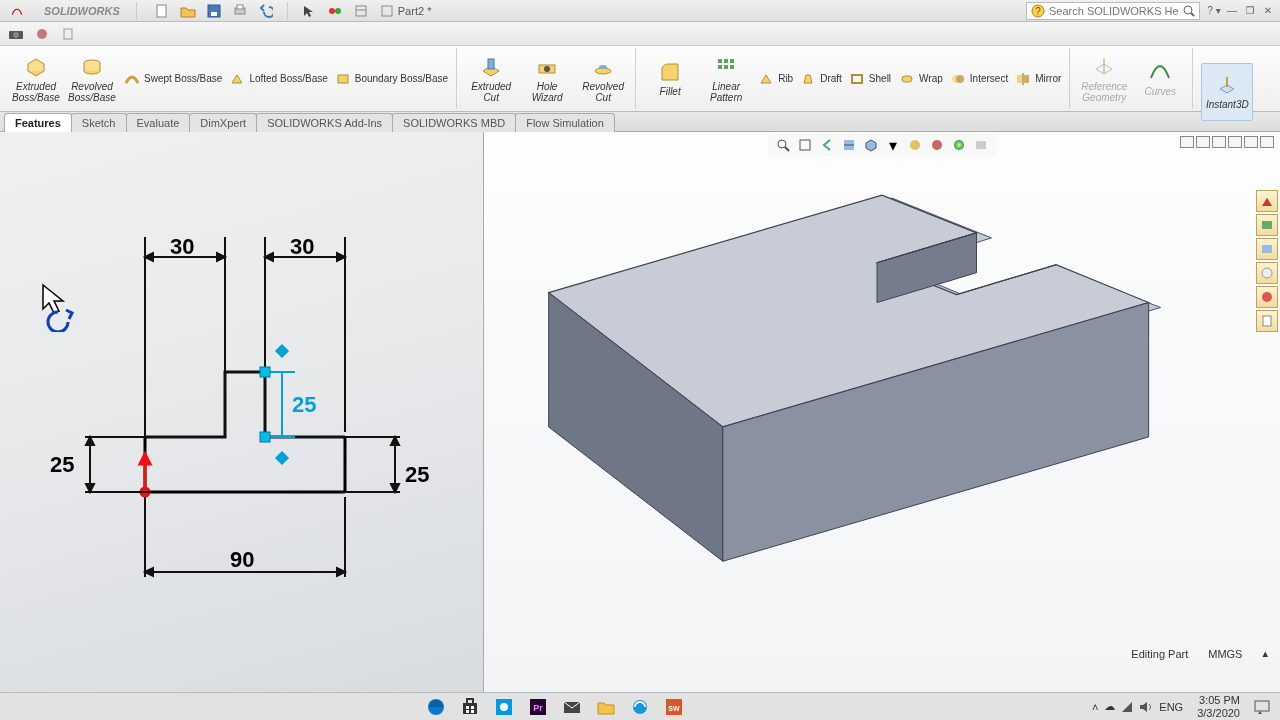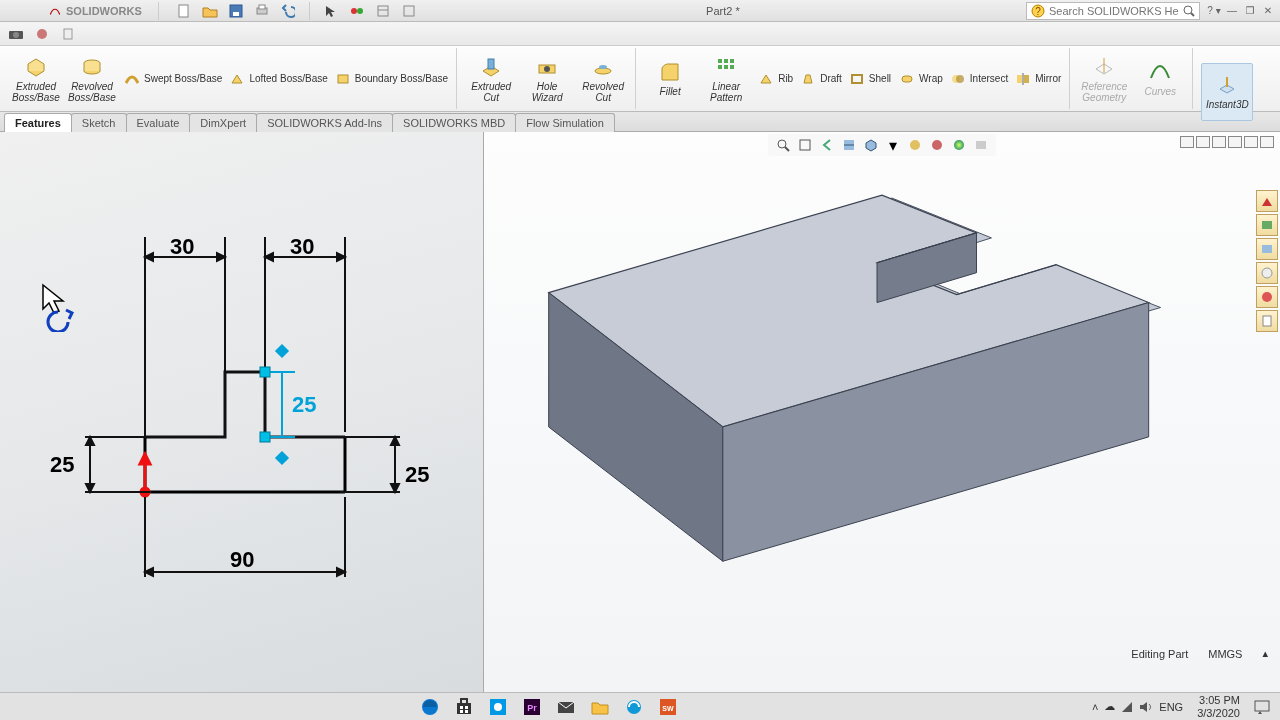--- a/index.html
+++ b/index.html
@@ -1,24 +1,24 @@
 <!DOCTYPE html>
 <html><head>
 <meta charset="utf-8">
 <style>
 * { box-sizing: border-box; margin: 0; padding: 0; font-family: "Segoe UI", Tahoma, sans-serif; }
 body { width: 1280px; height: 720px; overflow: hidden; background: #e5e5e5; position: relative; }
 
 
 .titlebar { height: 22px; background: linear-gradient(#f0f0f0,#e0e0e0); border-bottom: 1px solid #bbb; display: flex; align-items: center; font-size: 11px; color: #555; }
-.titlebar .logo { font-weight: bold; color: #888; padding: 0 10px; display:flex; align-items:center; gap:4px;margin-left:38px;}
+.titlebar .logo { font-style: italic; font-weight: bold; color: #888; padding: 0 10px; display:flex; align-items:center; gap:20px;}
 .titlebar .logo svg { height:14px; width:14px; }
 .titlebar .qat { display:flex; gap:4px; padding-left:8px; }
 .titlebar .qat .qbtn { width:22px; height:18px; display:flex; align-items:center; justify-content:center; border:1px solid transparent; border-radius:2px; cursor:pointer;}
-.titlebar .title { flex:1; text-align:center; font-size:11px; }
+.titlebar .title { flex:1; text-align:left; font-size:11px; }
 .titlebar .search { display:flex; align-items:center; border:1px solid #bbb; background:#fff; height:18px; padding:0 4px; gap:4px; margin-right:6px;}
 .titlebar .search input { border:none; outline:none; font-size:11px; width:130px; }
 .titlebar .wincontrols { display:flex; gap:2px; padding-right:4px;}
 .titlebar .wincontrols span { width:16px; height:14px; display:flex; align-items:center; justify-content:center; cursor:pointer; font-size:10px; color:#666;}
 .titlebar .sep { width:1px; height:18px; background:#ccc; margin:0 6px; }
 
 
 .smallrow { height:24px; background:linear-gradient(#f5f5f5,#e8e8e8); border-bottom:1px solid #ccc; display:flex; align-items:center; padding-left:6px; gap:6px;}
 .smallrow .sbtn { width:20px; height:18px; display:flex; align-items:center; justify-content:center; cursor:pointer;}
 
@@ -61,21 +61,21 @@
 
 
 .sketch { position:absolute; left:30px; top:100px; }
 .dimtext { font-family: Arial, sans-serif; font-weight:bold; font-size:22px; }
 .dimtext.sel { fill:#00a2d8; }
 .cursor-arrow { position:absolute; left:40px; top:150px; }
 
 
 .taskbar { position:absolute; bottom:0; left:0; right:0; height:28px; background:#e2e2e2; border-top:1px solid #bbb; display:flex; align-items:center; font-size:11px; color:#333;}
 .taskbar .apps { flex:1; display:flex; gap:8px; padding-left:420px;}
-.taskbar .apps .app { width:26px; height:22px; display:flex; align-items:center; justify-content:flex-start; cursor:pointer;}
+.taskbar .apps .app { width:26px; height:22px; display:flex; align-items:center; justify-content:flex-end; cursor:pointer;}
 .taskbar .status { display:flex; align-items:center; gap:14px; padding-right:10px;}
 .statusbar-right { position:absolute; right:8px; bottom:30px; font-size:11px; color:#333; display:flex; gap:20px; align-items:center; background:rgba(255,255,255,0); padding:2px 4px;justify-content:center;}
 .tray { display:flex; align-items:center; gap:6px;}
 .clock { text-align:right; line-height:1.1;}
 </style>
 </head>
 <body>
 
 <div class="titlebar">
   <div class="logo">

